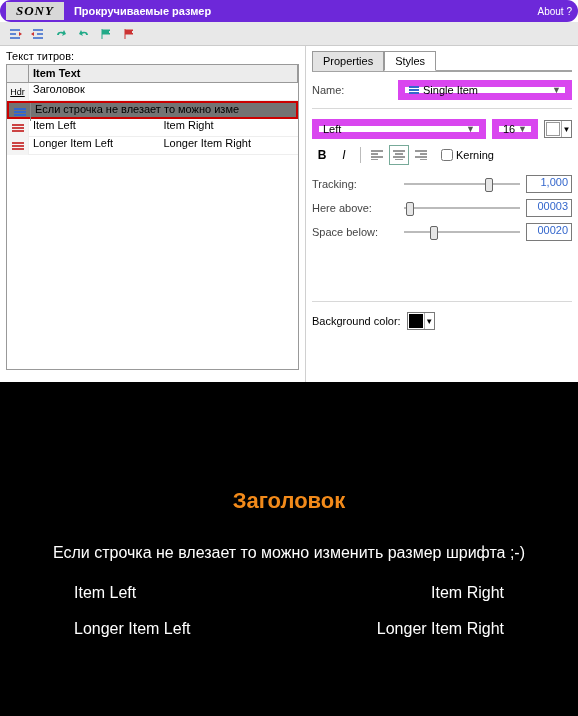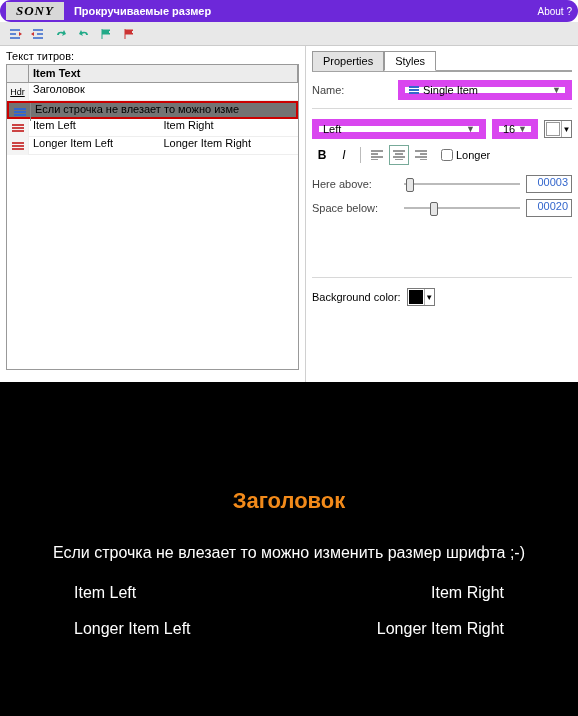--- a/index.html
+++ b/index.html
@@ -219,24 +219,32 @@
             <path d="M0 1h12M2 4h8M0 7h12M2 10h8" stroke="#333"></path>
           </svg>
         </div>
       <div class="tb">
           <svg width="12" height="10">
             <path d="M0 1h12M5 4h7M0 7h12M5 10h7" stroke="#333"></path>
           </svg>
         </div>
       <div class="kerning">
         <input type="checkbox" style="">
-        <span>Longer</span>
-      </div>
-    </div>
-
+        <span>Kerning</span>
+      </div>
+    </div>
+
+    <div class="slider-row">
+      <label>Tracking:</label>
+      <div class="slider">
+          <div class="track"></div>
+          <div class="thumb" style="left:70%"></div>
+        </div>
+      <div class="val-box">1,000</div>
+    </div>
     <div class="slider-row">
       <label>Here above:</label>
       <div class="slider">
           <div class="track"></div>
           <div class="thumb" style="left:2%"></div>
         </div>
       <div class="val-box">00003</div>
     </div>
     <div class="slider-row">
       <label>Space below:</label>

